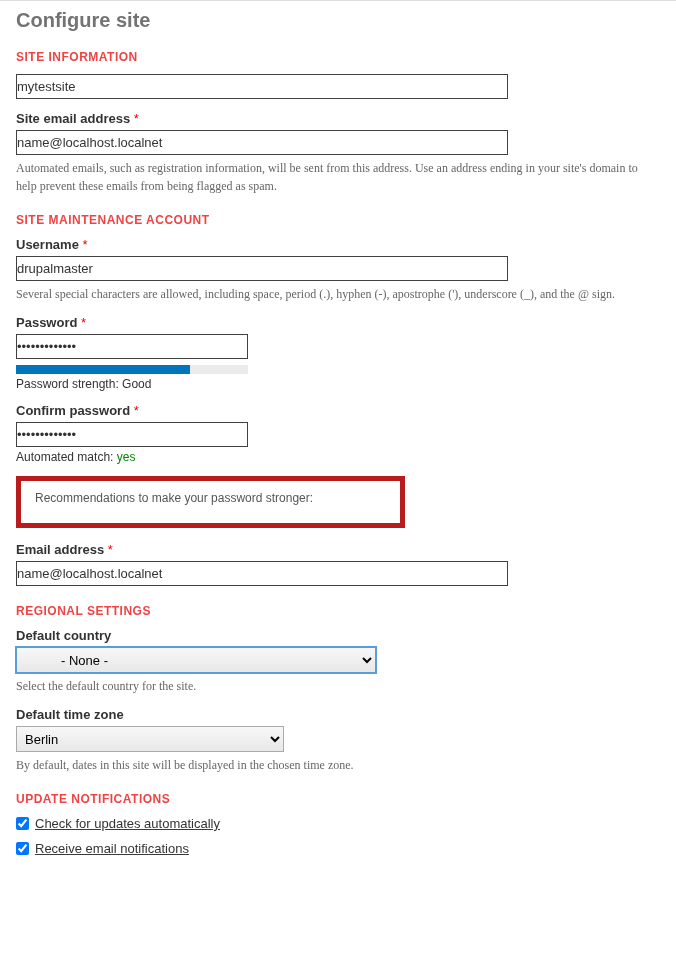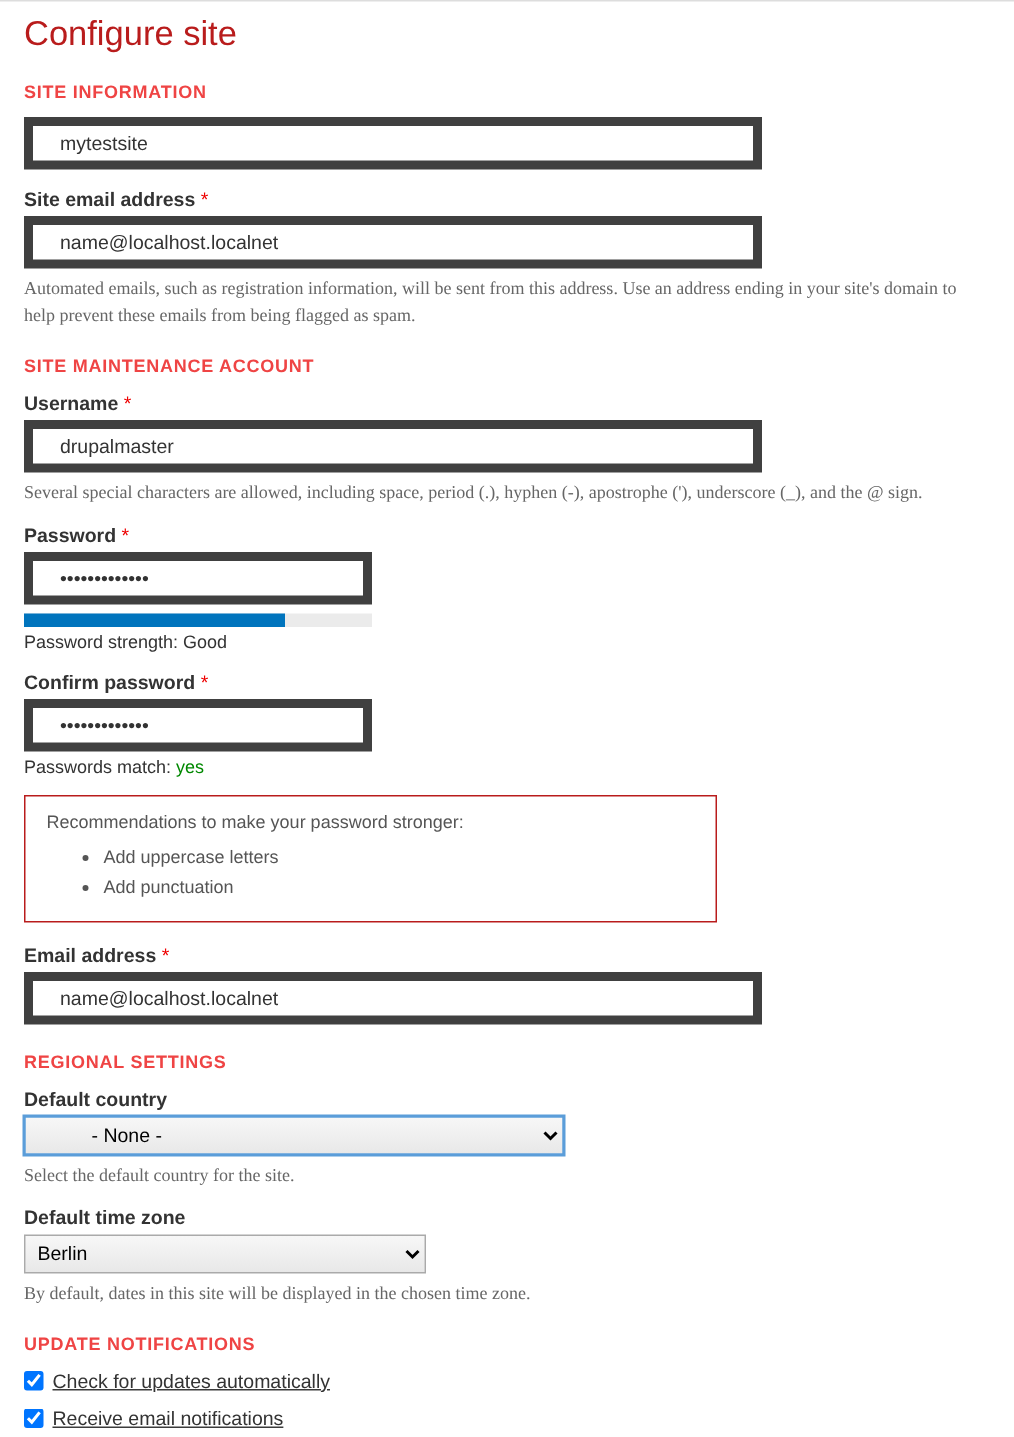--- a/index.html
+++ b/index.html
@@ -5,23 +5,23 @@
     * { box-sizing: border-box; margin: 0; padding: 0; }
     body {
       font-family: "Lucida Grande", "Lucida Sans Unicode", Verdana, sans-serif;
       font-size: 13px;
       color: #3b3b3b;
       background: #fff;
       padding: 0 16px 20px 16px;
       width: 676px;
     }
     h1 {
-      font-size: 23px;
-      font-weight: normal;
-      color: #b91c1c;
+      font-size: 20px;
+      font-weight: bold;
+      color: #737373;
       margin: 8px 0 18px 0;
     }
     h2.section {
       font-size: 12px;
       font-weight: bold;
       letter-spacing: 0.5px;
       color: #ef4444;
       text-transform: uppercase;
       margin: 18px 0 10px 0;
     }
@@ -30,22 +30,22 @@
       display: block;
       font-weight: bold;
       font-size: 13px;
       color: #333;
       margin-bottom: 4px;
     }
     .required-mark { color: #e00; font-weight: normal; }
     input[type="text"], input[type="password"] {
       font-family: inherit;
       font-size: 13px;
-      padding: 4px 18px;
-      border: 6px solid #404040;
+      padding: 4px 0;
+      border: 1px solid #404040;
       background: #fff;
       color: #333;
     }
     input.wide { width: 492px; }
     input.narrow { width: 232px; }
     .description {
       font-size: 12px;
       color: #666;
       line-height: 1.5;
       margin-top: 4px;
@@ -62,23 +62,23 @@
       height: 100%;
       background: #0074bd;
     }
     .password-strength-text {
       font-size: 12px;
       color: #333;
       margin-top: 3px;
     }
     .match-yes { color: #008800; font-weight: normal; }
     .recommendations {
-      border: 1px solid #b91c1c;
+      border: 5px solid #b91c1c;
       padding: 10px 14px 12px 14px;
-      width: 462px;
+      width: 389px;
       margin-top: 8px;
       margin-bottom: 14px;
     }
     .recommendations-title {
       font-size: 12px;
       color: #555;
       margin-bottom: 6px;
     }
     .recommendations ul {
       list-style: disc;
@@ -159,30 +159,26 @@
   </div>
   <div class="password-strength-text">
     <span>Password strength:</span> <span>Good</span>
   </div>
 </div>
 
 <div class="form-item">
   <label><span>Confirm password</span> <span class="required-mark">*</span></label>
   <input type="password" class="narrow" value="•••••••••••••" style="">
   <div class="password-strength-text">
-    <span>Passwords match:</span> <span class="match-yes">yes</span>
+    <span>Automated match:</span> <span class="match-yes">yes</span>
   </div>
 </div>
 
 <div class="recommendations">
   <div class="recommendations-title">Recommendations to make your password stronger:</div>
-  <ul>
-    <li>Add uppercase letters</li>
-    <li>Add punctuation</li>
-  </ul>
 </div>
 
 <div class="form-item">
   <label><span>Email address</span> <span class="required-mark">*</span></label>
   <input type="text" class="wide" value="name@localhost.localnet" style="">
 </div>
 
 <h2 class="section">REGIONAL SETTINGS</h2>
 
 <div class="form-item">

